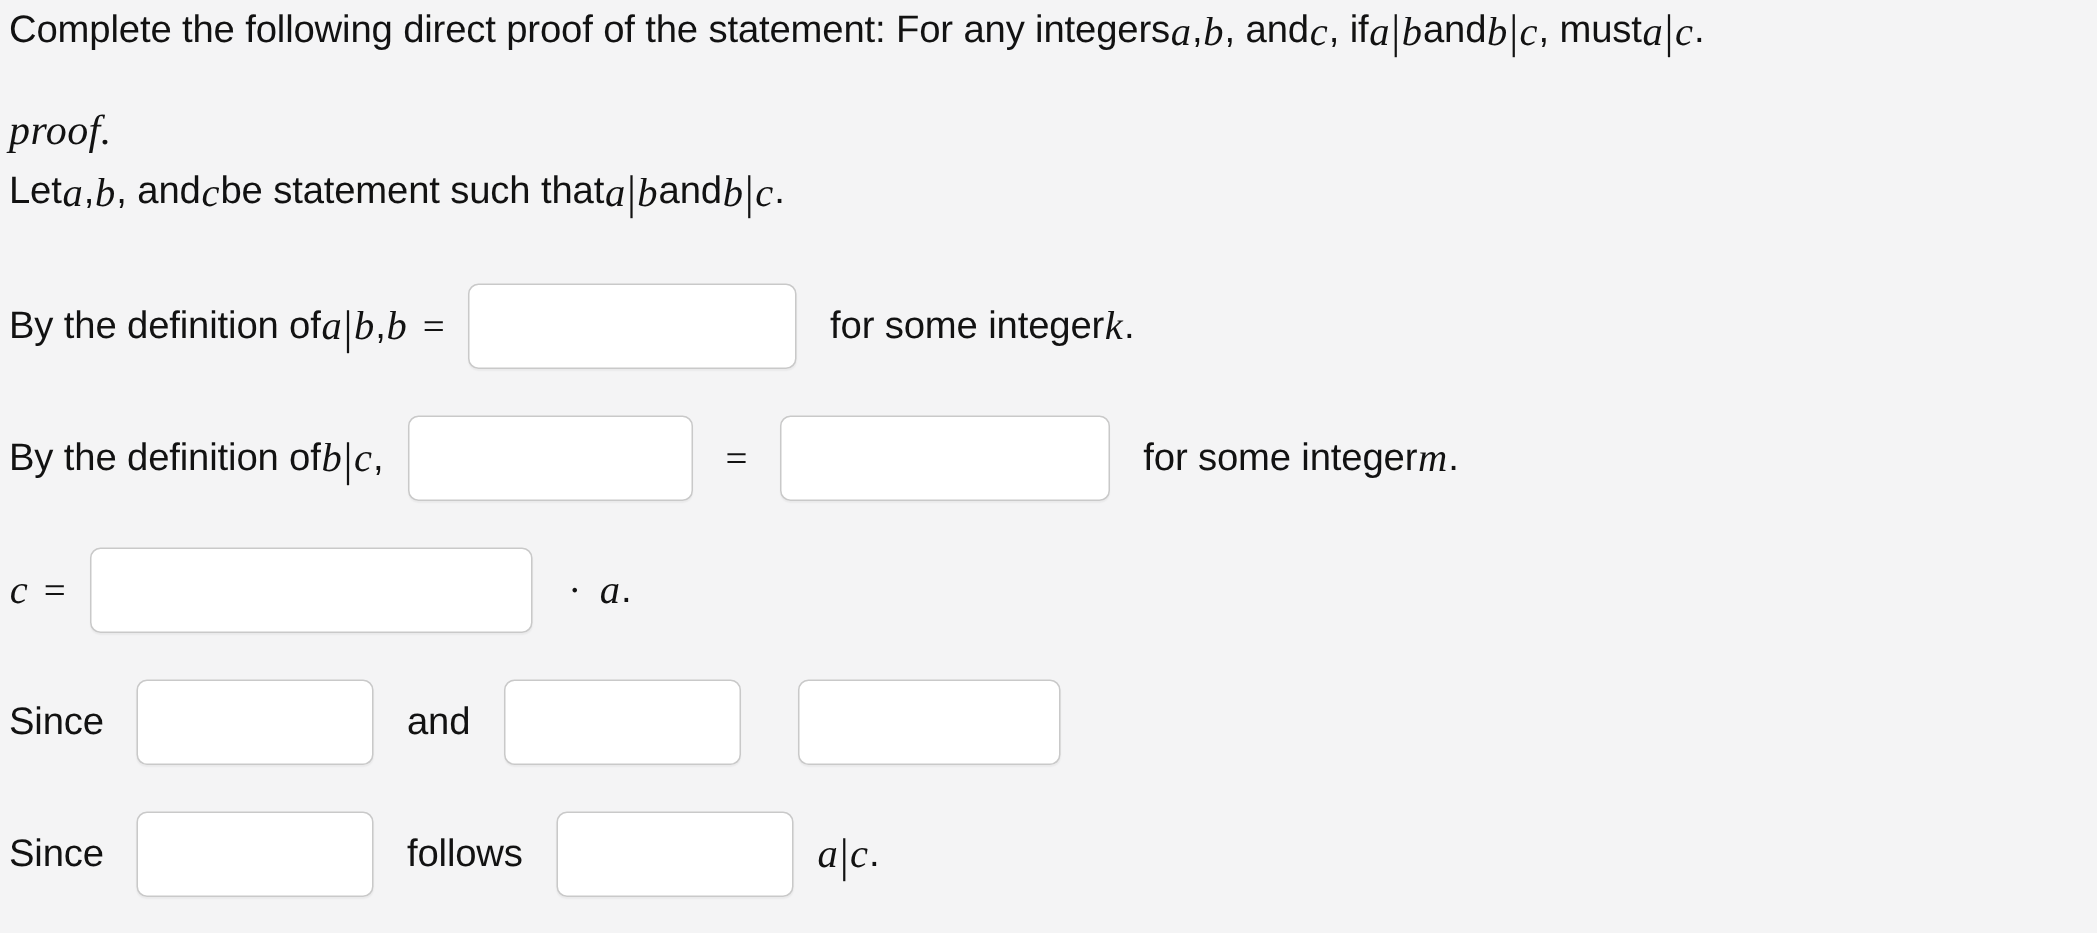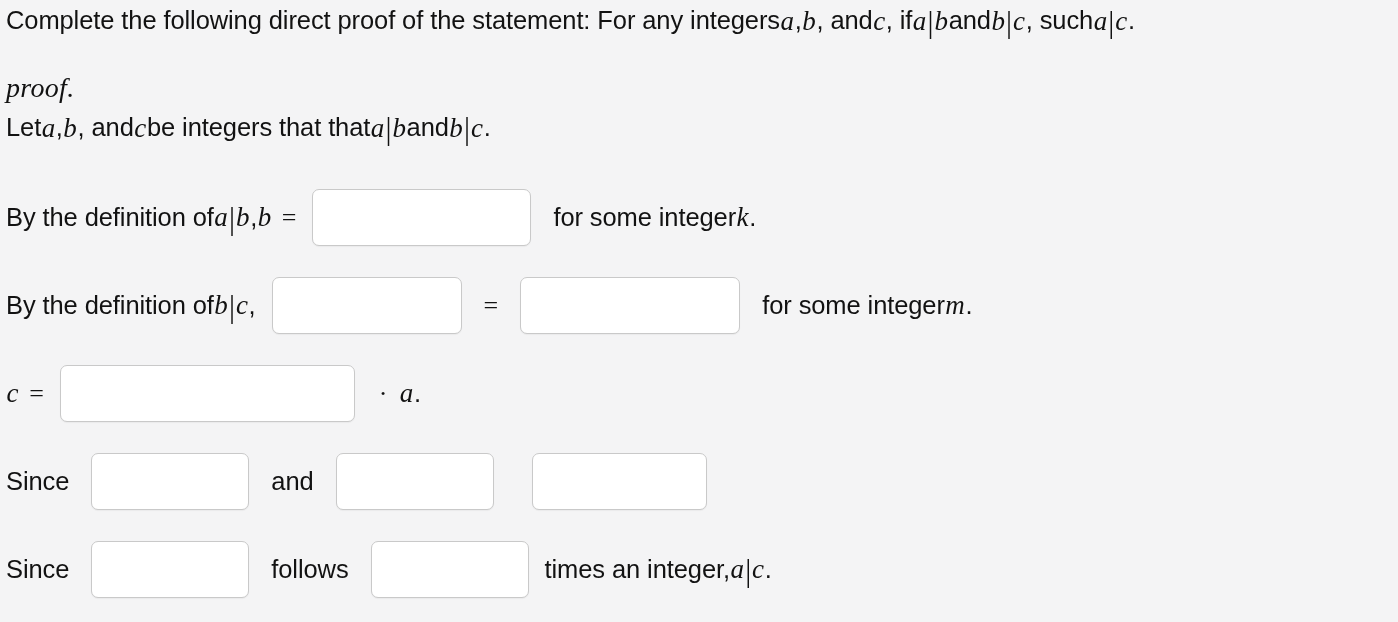--- a/index.html
+++ b/index.html
@@ -110,39 +110,39 @@
       <span class="txt">, and </span>
       <span class="math">c</span>
       <span class="txt">, if </span>
       <span class="math">a</span>
       <span class="bar">|</span>
       <span class="math">b</span>
       <span class="txt"> and </span>
       <span class="math">b</span>
       <span class="bar">|</span>
       <span class="math">c</span>
-      <span class="txt">, such </span>
+      <span class="txt">, must </span>
       <span class="math">a</span>
       <span class="bar">|</span>
       <span class="math">c</span>
       <span class="txt">.</span>
   </div>
 
   <div class="row" style="top:74px;">
     <span class="proofword">proof.</span>
   </div>
 
   <div class="row" style="top:113px;align-items:center;">
     <span class="txt">Let </span>
       <span class="math">a</span>
       <span class="txt">, </span>
       <span class="math">b</span>
       <span class="txt">, and </span>
       <span class="math">c</span>
-      <span class="txt"> be integers that that </span>
+      <span class="txt"> be statement such that </span>
       <span class="math">a</span>
       <span class="bar">|</span>
       <span class="math">b</span>
       <span class="txt"> and </span>
       <span class="math">b</span>
       <span class="bar">|</span>
       <span class="math">c</span>
       <span class="txt">.</span>
   </div>
 
@@ -210,20 +210,19 @@
 
   <div class="row" style="top:541px;">
     <span class="txt">Since</span>
       <span class="sp-l"></span>
       <input class="blank" style="width: 158px;" value="" placeholder="">
       <span class="sp-l"></span>
       <span class="txt">follows</span>
       <span class="sp-l"></span>
       <input class="blank" style="width: 158px;" value="" placeholder="">
       <span class="sp-m"></span>
-      <span class="txt">times an integer, </span>
       <span class="math">a</span>
       <span class="bar">|</span>
       <span class="math">c</span>
       <span class="txt">.</span>
   </div>
 
 </div>
 
 </body></html>

